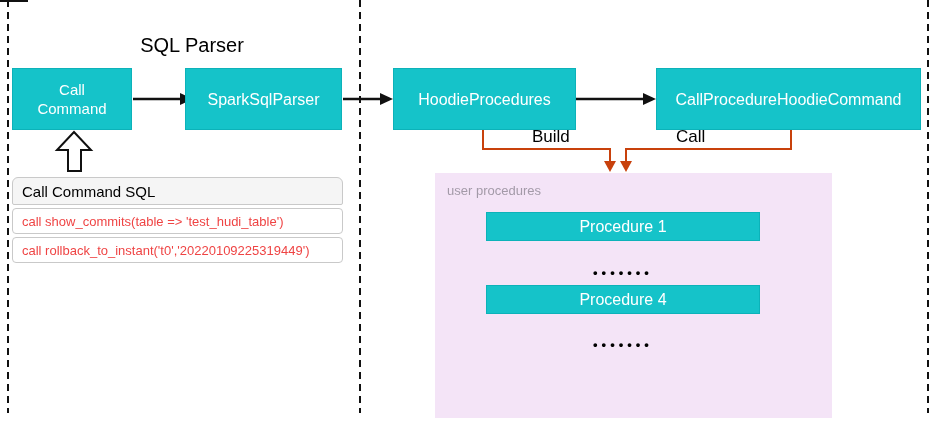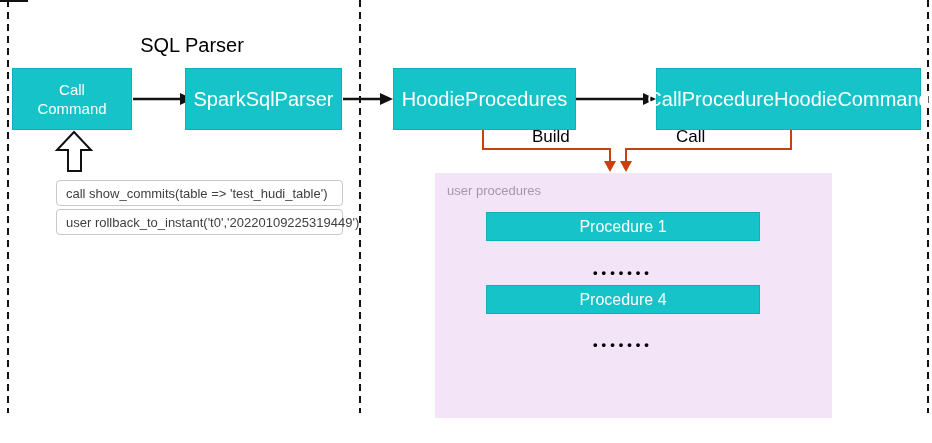--- a/index.html
+++ b/index.html
@@ -16,32 +16,32 @@
   .head-orange{fill:var(--orange);stroke:none;}
   .up-arrow{fill:#ffffff;stroke:var(--ink);stroke-width:2;stroke-linejoin:miter;}
   .section-title{
     position:absolute;text-align:center;font-size:20px;line-height:24px;color:#000;
   }
   .node{
     position:absolute;background:var(--teal);border:1px solid var(--teal-border);
     color:#fff;display:flex;align-items:center;justify-content:center;text-align:center;
     box-sizing:border-box;
   }
-  .node-label{font-size:20px;line-height:19px;}
+  .node-label{font-size:16px;line-height:19px;}
   .conn-label{position:absolute;text-align:left;font-size:17px;color:#000;}
   .sql-card{position:absolute;left:12px;top:177px;width:331px;}
   .sql-card-header{
     box-sizing:border-box;border:1px solid var(--card-border);background:var(--card-header-bg);
     border-radius:6px 6px 2px 2px;height:28px;display:flex;align-items:center;
     padding:0 9px;font-size:15px;color:#000;
   }
   .sql-row{
     box-sizing:border-box;border:1px solid var(--card-border);background:#fff;
     border-radius:4px;height:26px;margin-top:3px;display:flex;align-items:center;
-    padding:0 9px;font-size:13px;white-space:nowrap;color:#404040;margin-left:44px;
+    padding:0 9px;font-size:13px;white-space:nowrap;color:#ef4444;
   }
   .user-procedures{
     position:absolute;left:435px;top:173px;width:397px;height:245px;
     background:var(--lavender);
   }
   .user-procedures-label{
     position:absolute;left:12px;top:10px;font-size:13px;color:var(--muted);
   }
   .proc-node{
     position:absolute;left:51px;width:274px;height:29px;background:var(--teal);
@@ -97,22 +97,23 @@
       <div>Call</div>
       <div>Command</div>
     </div>
   </div>
 
   <div class="node" style="left:185px;top:68px;width:157px;height:62px;">
     <span class="node-label">SparkSqlParser</span>
   </div>
 
   <div class="sql-card">
+    <div class="sql-card-header">Call Command SQL</div>
     <div class="sql-row">call show_commits(table =&gt; 'test_hudi_table')</div>
-    <div class="sql-row">user rollback_to_instant('t0','20220109225319449')</div>
+    <div class="sql-row">call rollback_to_instant('t0','20220109225319449')</div>
   </div>
 
   <div class="node" style="left:656px;top:68px;width:265px;height:62px;">
     <span class="node-label">CallProcedureHoodieCommand</span>
   </div>
 
   <div class="node" style="left:393px;top:68px;width:183px;height:62px;">
     <span class="node-label">HoodieProcedures</span>
   </div>
 

